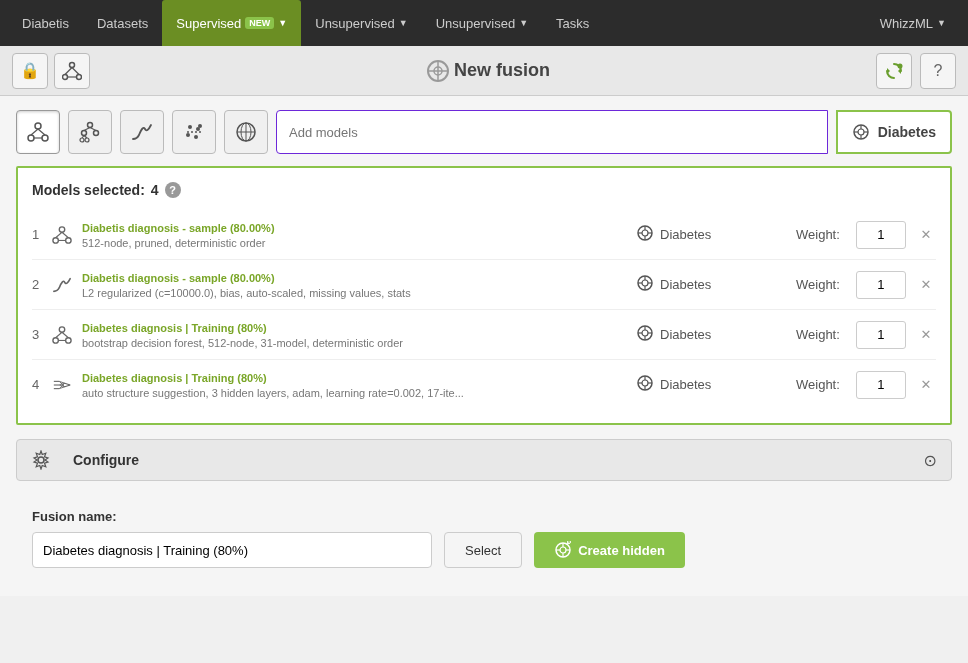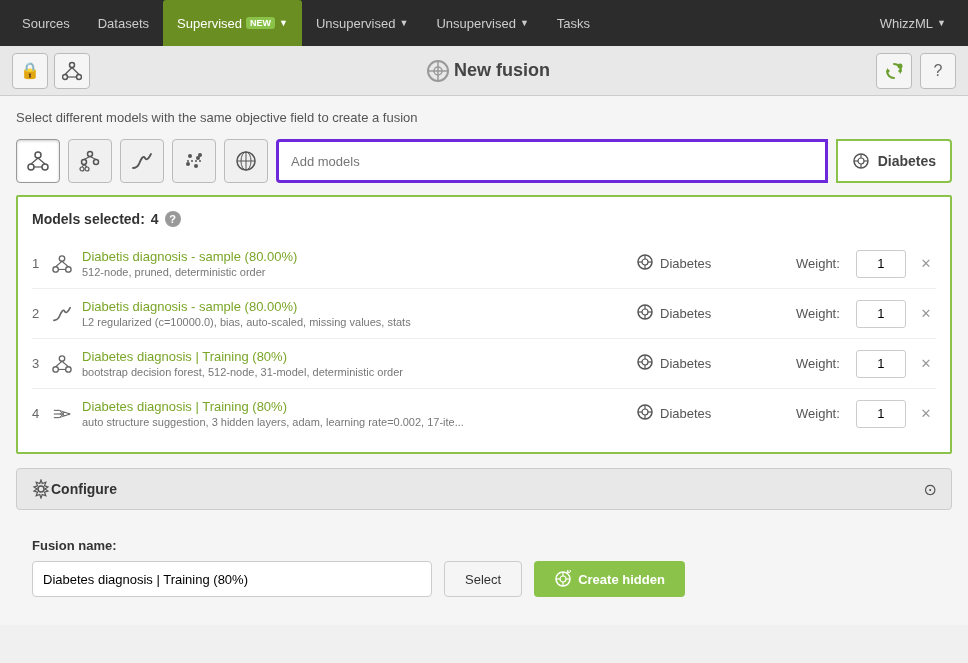--- a/index.html
+++ b/index.html
@@ -116,21 +116,21 @@
       font-size: 18px;
     }
     .model-type-btn.active {
       background: #fff;
       border-color: #999;
       box-shadow: inset 0 1px 3px rgba(0,0,0,0.2);
     }
     .add-models-input {
       flex: 1;
       height: 44px;
-      border: 3px solid #6d28d9;
+      border: 1px solid #6d28d9;
       border-radius: 4px 0 0 4px;
       padding: 0 12px;
       font-size: 13px;
       color: #999;
       background: #fff;
       outline: none;
     }
     .model-tag-btn {
       height: 44px;
       border: 2px solid #8bc34a;
@@ -200,22 +200,22 @@
       font-size: 18px;
       flex-shrink: 0;
       display: flex; align-items: center;
     }
     .model-info {
       flex: 1;
       min-width: 0;
     }
     .model-name {
       color: #7aa628;
-      font-size: 13px;
-      font-weight: normal;
+      font-size: 11px;
+      font-weight: bold;
       cursor: pointer;
       text-decoration: none;
     }
     .model-desc {
       color: #777;
       font-size: 11px;
       margin-top: 2px;
     }
     .model-target {
       display: flex;
@@ -265,21 +265,21 @@
     .configure-header {
       display: flex;
       align-items: center;
       justify-content: space-between;
       padding: 10px 14px;
       cursor: pointer;
     }
     .configure-header-left {
       display: flex;
       align-items: center;
-      gap: 0;
+      gap: 22px;
       font-size: 14px;
       font-weight: bold;
       color: #333;
     }
     .configure-chevron {
       color: #555;
       font-size: 16px;
     }
 
     
@@ -330,21 +330,21 @@
       display: flex;
       align-items: center;
       gap: 6px;
     }
   </style>
 </head>
 <body>
 
 <nav class="top-nav">
   <div class="nav-item">
-    <span>Sources</span>
+    <span>Diabetis</span>
   </div>
   <div class="nav-item">
     <span>Datasets</span>
   </div>
   <div class="nav-item active">
     <span>Supervised</span>
     <span class="nav-badge">NEW</span>
     <span class="nav-arrow">▼</span>
   </div>
   <div class="nav-item">
@@ -397,21 +397,20 @@
         <circle cx="16" cy="5" r="2.5" fill="#6a9e2e"></circle>
       </svg>
     </div>
     <div class="toolbar-right-btn">
       <span style="font-size:16px;color:#666;">?</span>
     </div>
   </div>
 </div>
 
 <div class="main-content">
-  <p class="instruction-text">Select different models with the same objective field to create a fusion</p>
 
   <div class="model-type-row">
 
     <div class="model-type-btn active">
       <svg width="22" height="22" viewBox="0 0 22 22">
         <circle cx="11" cy="5" r="3" fill="none" stroke="#555" stroke-width="1.5"></circle>
         <circle cx="4" cy="17" r="3" fill="none" stroke="#555" stroke-width="1.5"></circle>
         <circle cx="18" cy="17" r="3" fill="none" stroke="#555" stroke-width="1.5"></circle>
         <line x1="11" y1="8" x2="4" y2="14" stroke="#555" stroke-width="1.2"></line>
         <line x1="11" y1="8" x2="18" y2="14" stroke="#555" stroke-width="1.2"></line>

